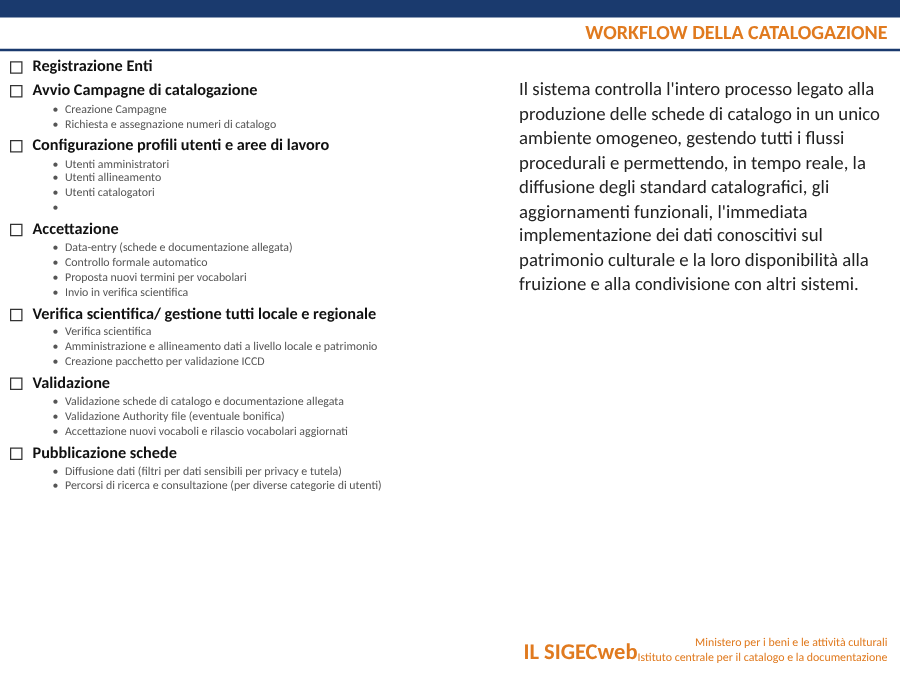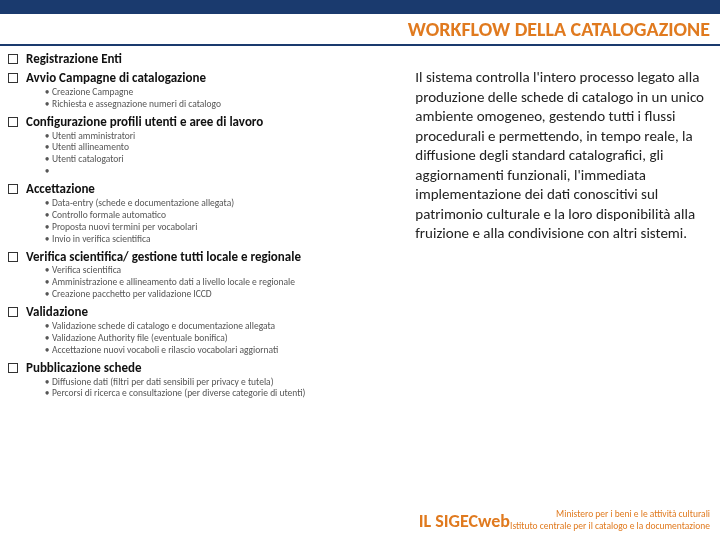--- a/index.html
+++ b/index.html
@@ -1,21 +1,21 @@
 <!DOCTYPE html>
 <html><head>
 <meta charset="utf-8">
 <style>
   * { margin: 0; padding: 0; box-sizing: border-box; }
   body { font-family: Calibri, Arial, sans-serif; width: 720px; height: 540px; overflow: hidden; background: #fff; }
   .container { width: 720px; height: 540px; display: flex; flex-direction: column; }
   .topbar { background: #1a3a6e; height: 14px; }
-  .titlebar { text-align: right; color: #e07a1f; font-weight: bold; font-size: 20px; padding: 3px 10px 3px 0; border-bottom: 2px solid #1a3a6e; }
+  .titlebar { text-align: right; color: #e07a1f; font-weight: bold; font-size: 16px; padding: 3px 10px 3px 0; border-bottom: 2px solid #1a3a6e; }
   .content { flex: 1; display: flex; padding: 6px 8px 2px 8px; }
-  .left { width: 57%; padding-right: 10px; font-size: 11px; color: #111; text-align: center; }
+  .left { width: 57%; padding-right: 10px; font-size: 11px; color: #111; }
   .right { width: 43%; padding-left: 6px; font-size: 15px; line-height: 1.3; color: #222; padding-top: 16px; }
   .sec { margin-bottom: 4px; }
   .sec-head { display: flex; align-items: flex-start; }
   .sq { width: 10px; height: 10px; border: 1.5px solid #333; margin-right: 8px; margin-top: 2px; flex-shrink: 0; }
   .sec-title { font-weight: bold; font-size: 13px; line-height: 1.15; }
   .subs { margin-left: 34px; margin-top: 1px; }
   .sub { display: flex; font-size: 9.5px; line-height: 1.25; color: #555; }
   .dot { width: 10px; flex-shrink: 0; }
   .footer { display: flex; justify-content: flex-end; align-items: center; padding: 6px 10px 8px 10px; }
   .fl { color: #e07a1f; font-weight: bold; font-size: 18px; }
@@ -103,21 +103,21 @@
             <div class="sq"></div>
             <div class="sec-title">Verifica scientifica/ gestione tutti locale e regionale</div>
           </div>
           <div class="subs">
             <div class="sub">
               <div class="dot">•</div>
               <div>Verifica scientifica</div>
             </div>
             <div class="sub">
               <div class="dot">•</div>
-              <div>Amministrazione e allineamento dati a livello locale e regionale</div>
+              <div>Amministrazione e allineamento dati a livello locale e patrimonio</div>
             </div>
             <div class="sub">
               <div class="dot">•</div>
               <div>Creazione pacchetto per validazione ICCD</div>
             </div>
           </div>
         </div>
         <div class="sec">
           <div class="sec-head">
             <div class="sq"></div>

